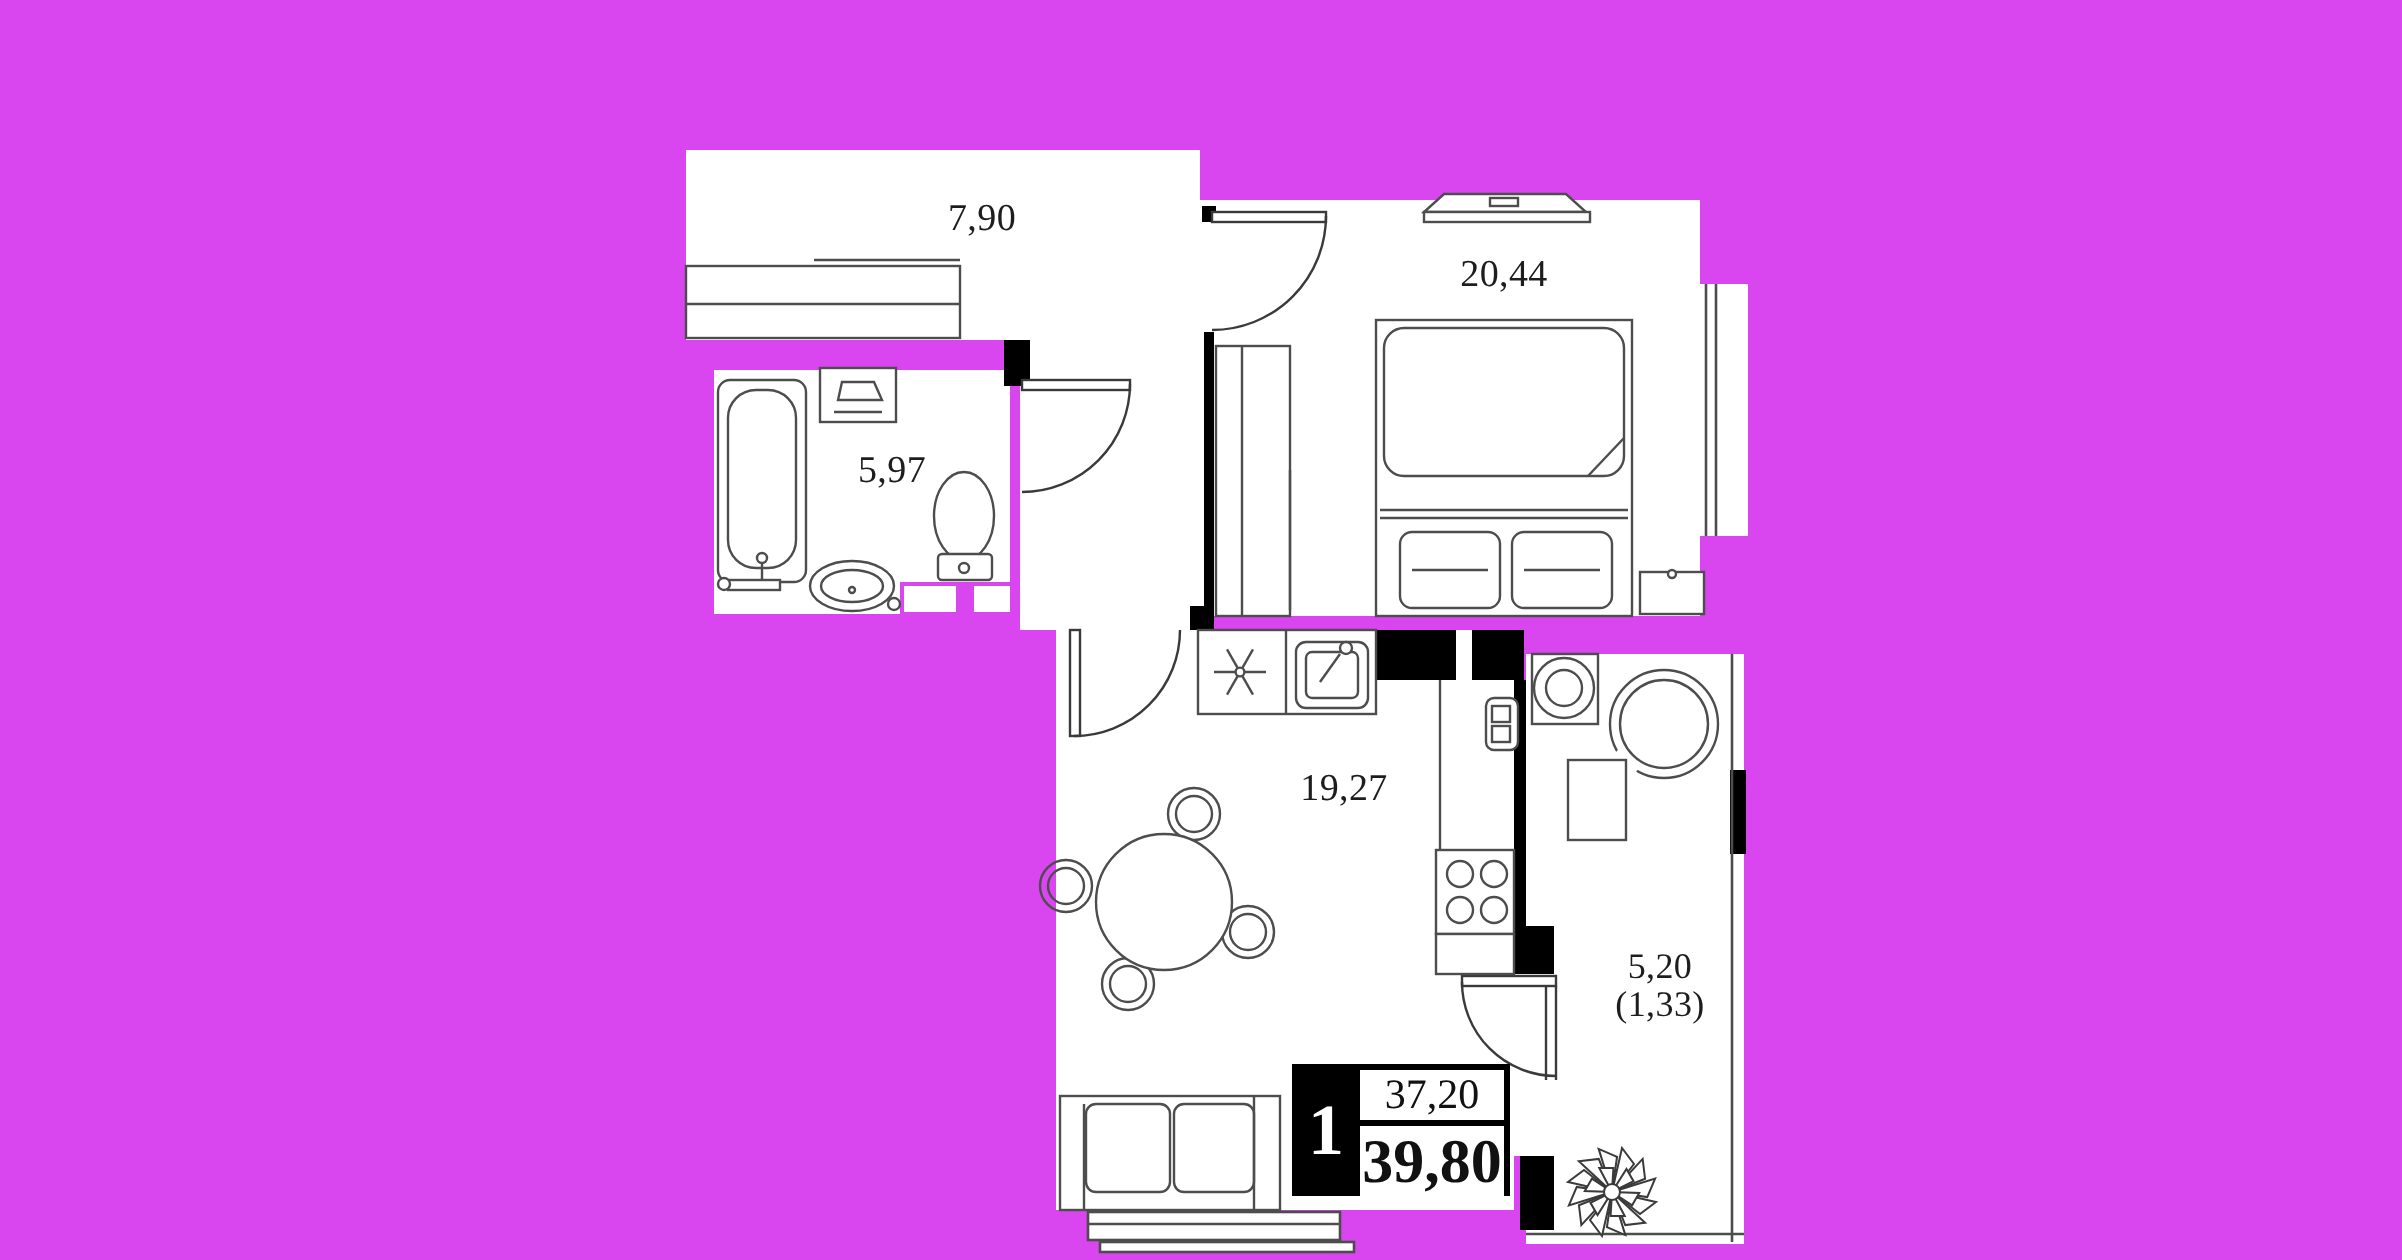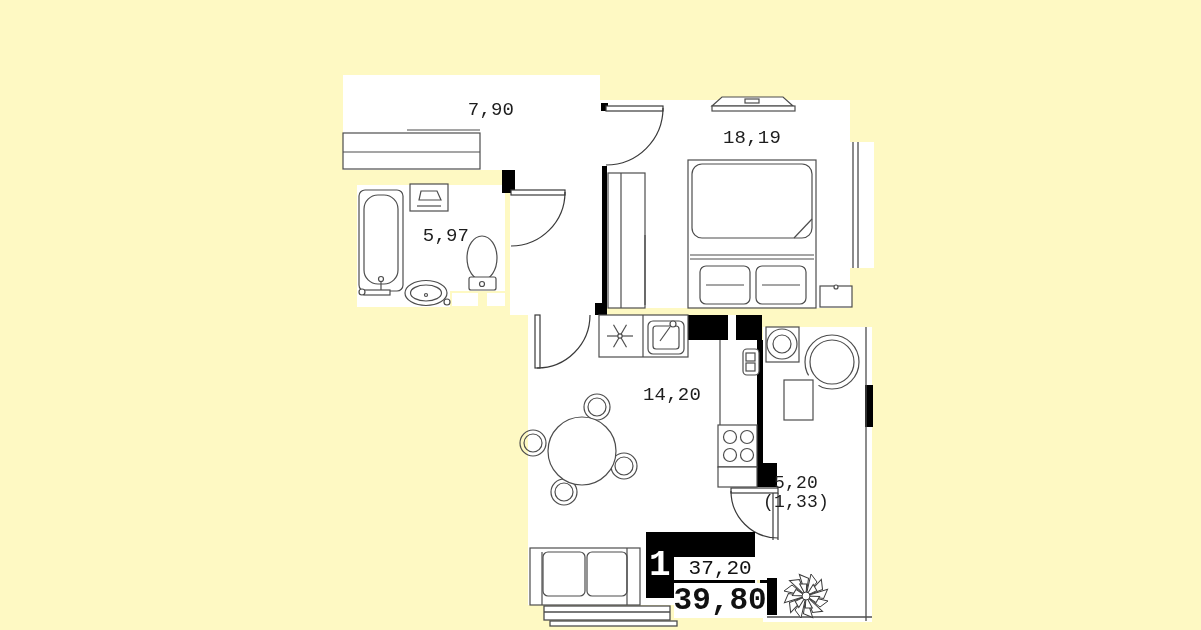--- a/index.html
+++ b/index.html
@@ -1,26 +1,26 @@
 <!DOCTYPE html>
 <html><head>
 <meta charset="utf-8">
 <style>
   html,body{margin:0;padding:0;background:#000;}
-  #stage{position:relative;width:1201px;height:630px;background:#fef9c3;overflow:hidden;
-         font-family:Liberation Mono, monospace;}
+  #stage{position:relative;width:1201px;height:630px;background:#d946ef;overflow:hidden;
+         font-family:Liberation Serif, serif;}
   #plan-svg{position:absolute;left:0;top:0;}
   .room-label{position:absolute;transform:translate(-50%,-50%);color:#1d1d1d;
               font-size:19px;letter-spacing:.2px;white-space:nowrap;}
   .room-label.small{font-size:18px;text-align:center;line-height:19px;}
   #summary-badge{position:absolute;left:646px;top:532px;width:109px;height:66px;
                  background:#000;display:flex;gap:3px;padding:3px;box-sizing:border-box;}
   #badge-rooms{width:28px;display:flex;align-items:center;justify-content:center;
                color:#fff;font-size:36px;font-weight:700;background:#000;}
-  #badge-areas{flex:1;display:flex;flex-direction:column;gap:3px;margin-top:22px;}
+  #badge-areas{flex:1;display:flex;flex-direction:column;gap:3px;}
   .badge-cell{flex:1;background:#fff;color:#111;display:flex;align-items:center;
               justify-content:center;font-size:21px;}
   .badge-cell.bold{font-weight:700;font-size:31px;}
 </style>
 </head>
 <body>
 
 <div id="stage">
 
 <svg id="plan-svg" width="1201" height="630" viewBox="0 0 1201 630">
@@ -224,24 +224,24 @@
             <path d="M0,0 L4,-13 L9,-8 Z" transform="rotate(195)"></path>
         <path d="M0,0 L4,-13 L9,-8 Z" transform="rotate(255)"></path>
             <path d="M0,0 L4,-13 L9,-8 Z" transform="rotate(315)"></path>
         <circle cx="0" cy="0" r="4"></circle>
       </g>
     </g>
   </g>
 </svg>
 
   <div class="room-label" style="left:491px;top:110px;">7,90</div>
-  <div class="room-label" style="left:752px;top:138px;">18,19</div>
+  <div class="room-label" style="left:752px;top:138px;">20,44</div>
   <div class="room-label" style="left:446px;top:236px;">5,97</div>
-  <div class="room-label" style="left:672px;top:395px;">14,20</div>
-  <div class="room-label small" style="left:796px;top:493px;">
+  <div class="room-label" style="left:672px;top:395px;">19,27</div>
+  <div class="room-label small" style="left:830px;top:493px;">
     <div>5,20</div>
     <div>(1,33)</div>
   </div>
 
   <div id="summary-badge">
     <div id="badge-rooms">1</div>
     <div id="badge-areas">
       <div class="badge-cell">37,20</div>
       <div class="badge-cell bold">39,80</div>
     </div>

